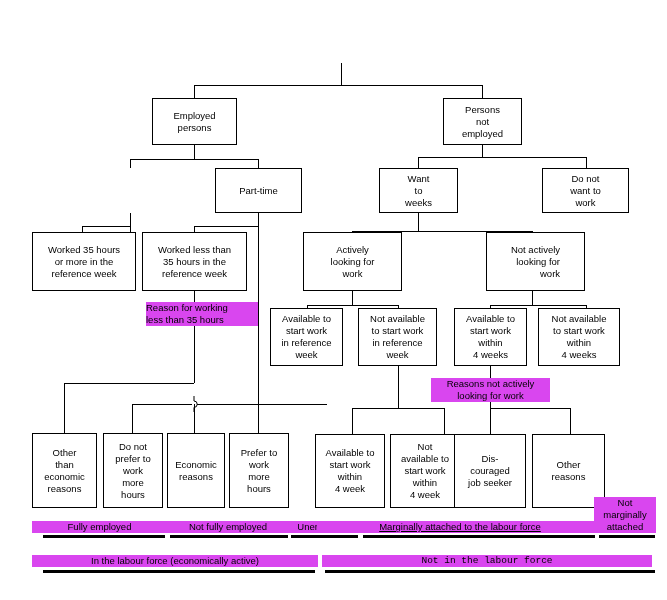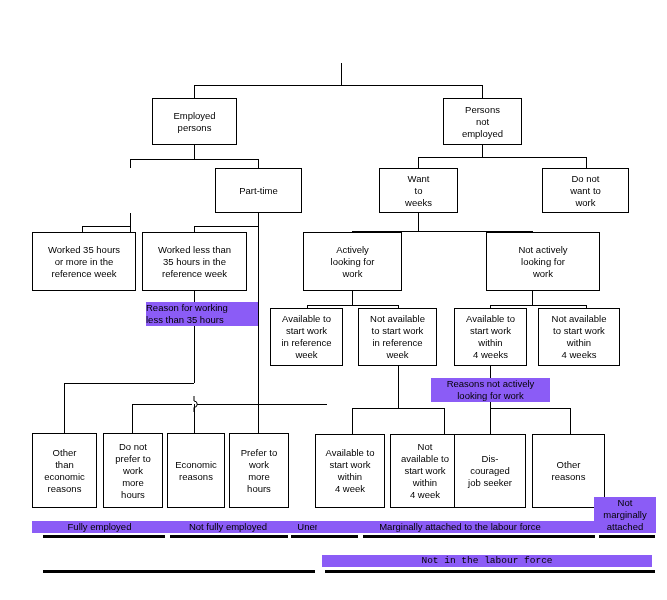--- a/index.html
+++ b/index.html
@@ -28,21 +28,21 @@
     z-index:3;
   }
   .lbl{
     position:absolute;
     font-size:9.5px;
     line-height:12px;
     color:#000000;
     text-align:center;
     white-space:pre-line;
     z-index:4;
-    background:#8b5cf6;
+    background:#d946ef;
   }
   .hline{
     position:absolute;
     height:1px;
     background:#000000;
     z-index:1;
   }
   .vline{
     position:absolute;
     width:1px;
@@ -159,21 +159,21 @@
 reference week</div>
 
   <div class="box" style="left:142px;top:232px;width:105px;height:59px;">Worked less than
 35 hours in the
 reference week</div>
 
   <div class="box" style="left:303px;top:232px;width:99px;height:59px;">Actively
 looking for
 work</div>
 
-  <div class="box" style="left:486px;top:232px;width:114px;height:59px;">Not actively
+  <div class="box" style="left:486px;top:232px;width:99px;height:59px;text-align:right;">Not actively
 looking for
 work</div>
 
   <div class="box" style="left:270px;top:308px;width:73px;height:58px;">Available to
 start work
 in reference
 week</div>
 
   <div class="box" style="left:358px;top:308px;width:79px;height:58px;">Not available
 to start work
@@ -235,26 +235,27 @@
 
   <div class="lbl" style="left:32px;top:521px;width:135px;">Fully employed</div>
   <div class="bar" style="left:43px;top:535px;width:122px;"></div>
 
   <div class="lbl" style="left:165px;top:521px;width:126px;">Not fully employed</div>
   <div class="bar" style="left:170px;top:535px;width:118px;"></div>
 
   <div class="lbl" style="left:285px;top:521px;width:78px;">Unemployed</div>
   <div class="bar" style="left:291px;top:535px;width:67px;"></div>
 
-  <div class="lbl" style="left:317px;top:521px;width:286px;">Marginally attached to the labour force</div>
+  <div class="lbl" style="left:317px;top:521px;width:286px;text-decoration:underline;">Marginally attached to the labour force</div>
   <div class="bar" style="left:363px;top:535px;width:232px;"></div>
 
   <div class="lbl" style="left:594px;top:497px;width:62px;">Not
 marginally
 attached</div>
   <div class="bar" style="left:599px;top:535px;width:56px;"></div>
 
+  <div class="lbl" style="left:32px;top:555px;width:286px;">In the labour force (economically active)</div>
   <div class="bar" style="left:43px;top:570px;width:272px;"></div>
 
   <div class="lbl" style="left:322px;top:555px;width:330px;font-family:Liberation Mono, monospace;">Not in the labour force</div>
   <div class="bar" style="left:325px;top:570px;width:330px;"></div>
 
 </div>
 
 </body></html>

